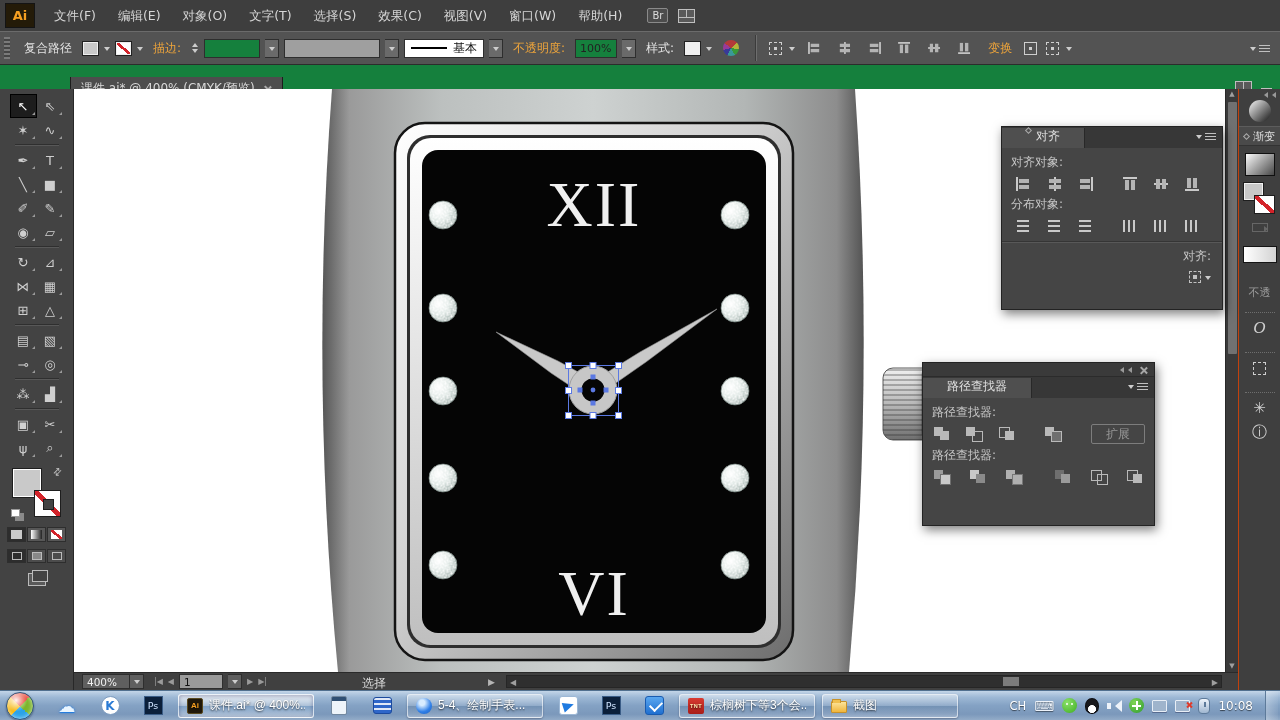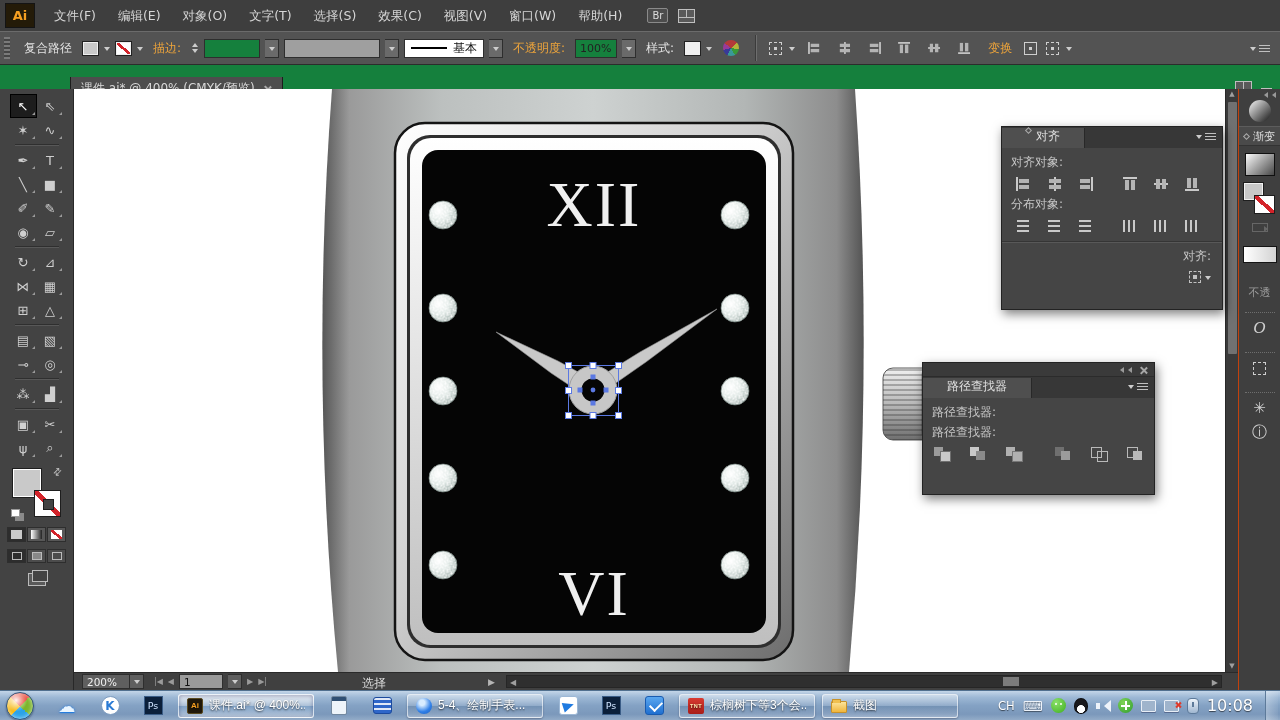--- a/index.html
+++ b/index.html
@@ -131,21 +131,21 @@
   .abox{width:44px;height:15px;background:#9a9a9a;border:1px solid #2e2e2e;color:#111;font-size:10.5px;display:flex;align-items:center;padding:0 4px}
   .sb-status{position:absolute;left:288px;top:2px;font-size:12px;color:#dcdcdc}
   .sb-play{position:absolute;left:414px;top:4px;color:#b5b5b5;font-size:9px}
   .hscroll{position:absolute;left:432px;right:16px;top:2px;bottom:2px;background:#2f2f2f;border:1px solid #262626}
   .hthumb{position:absolute;left:496px;width:16px;top:1px;bottom:1px;background:#7c7c7c}
   .harrow{position:absolute;top:2px;color:#9f9f9f;font-size:8px}
 
   
   .panel{position:absolute;background:#454545;border:1px solid #232323;box-shadow:2px 4px 10px rgba(0,0,0,.5);font-size:12px;color:#cdcdcd}
   .align-panel{left:1001px;top:126px;width:222px;height:184px}
-  .pf-panel{left:922px;top:362px;width:233px;height:133px}
+  .pf-panel{left:922px;top:362px;width:233px;height:164px}
   .pwin-head{height:14px;background:#3a3a3a;border-bottom:1px solid #2b2b2b;display:flex;justify-content:flex-end;align-items:center;gap:8px;padding-right:6px}
   .ptab-row{height:21px;background:#373737;display:flex;align-items:flex-end}
   .ptab{height:20px;background:#4f4f4f;display:flex;gap:5px;padding:0 24px;border-right:1px solid #282828;color:#e0e0e0}
   .pmenu{margin-left:auto;margin-right:6px;display:flex;align-items:center;gap:3px;padding-bottom:6px}
   .pbody{padding:3px 9px}
   .plabel{font-size:12px;color:#c6c6c6;margin:3px 0 3px}
   .prow{display:flex;align-items:center;gap:6px}
   .prow .pbtn:nth-child(4){margin-left:14px}
   .pbtn{width:25px;height:19px;display:flex;align-items:center;justify-content:center}
   .psep{height:2px;border-top:1px solid #353535;border-bottom:1px solid #585858;margin:6px -9px 2px}
@@ -685,20 +685,35 @@
     <div class="ptab">
         <span>路径查找器</span>
       </div>
     <span class="pmenu">
         <span class="caret sm"></span>
         <span class="hamb"></span>
       </span>
   </div>
   <div class="pbody">
     <div class="plabel">路径查找器:</div>
+    <div class="prow smrow" id="shapeModeRow">
+        <div class="pbtn">
+          <span class="pfico pf-unite"></span>
+        </div>
+        <div class="pbtn">
+          <span class="pfico pf-minus"></span>
+        </div>
+        <div class="pbtn">
+          <span class="pfico pf-intersect"></span>
+        </div>
+        <div class="pbtn">
+          <span class="pfico pf-exclude"></span>
+        </div>
+        <div class="expand-btn">扩展</div>
+      </div>
     <div class="plabel">路径查找器:</div>
     <div class="prow pfrow" id="pathfinderRow">
         <div class="pbtn">
           <span class="pfico pf-divide"></span>
         </div>
         <div class="pbtn">
           <span class="pfico pf-trim"></span>
         </div>
         <div class="pbtn">
           <span class="pfico pf-merge"></span>
@@ -711,21 +726,21 @@
         </div>
         <div class="pbtn">
           <span class="pfico pf-minusback"></span>
         </div>
       </div>
   </div>
 </div>
 
 <div id="statusbar">
   <div class="sb-flex">
-    <span class="zoombox">200%</span>
+    <span class="zoombox">400%</span>
     <span class="sb-drop">
         <span class="caret sm"></span>
       </span>
     <span class="navgrp">
       <span>|◀</span>
       <span>◀</span>
       <span class="abox">1</span>
       <span class="sb-drop" style="height:15px">
           <span class="caret sm"></span>
         </span>
@@ -793,16 +808,16 @@
   <div id="tray">
     <span class="tray-txt">CH</span>
     <span class="tray-kbd">⌨</span>
     <span class="tray-wechat"></span>
     <span class="tray-qq"></span>
     <span class="tray-spk"></span>
     <span class="tray-360"></span>
     <span class="tray-net"></span>
     <span class="tray-net err"></span>
     <span class="tray-remote"></span>
-    <span class="tray-txt" style="font-size:16px">10:08</span>
+    <span class="tray-txt" style="font-size:12px">10:08</span>
     <span class="show-desktop"></span>
   </div>
 </div>
 
 </body></html>

